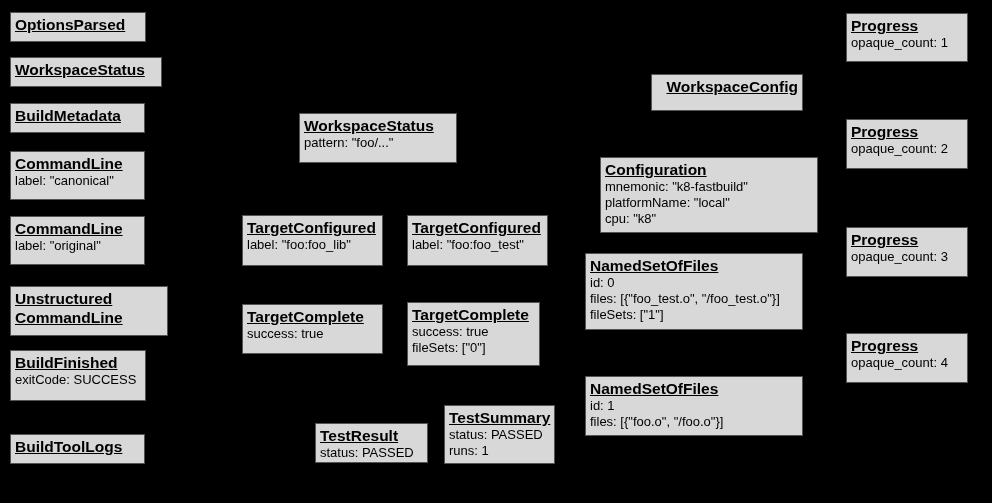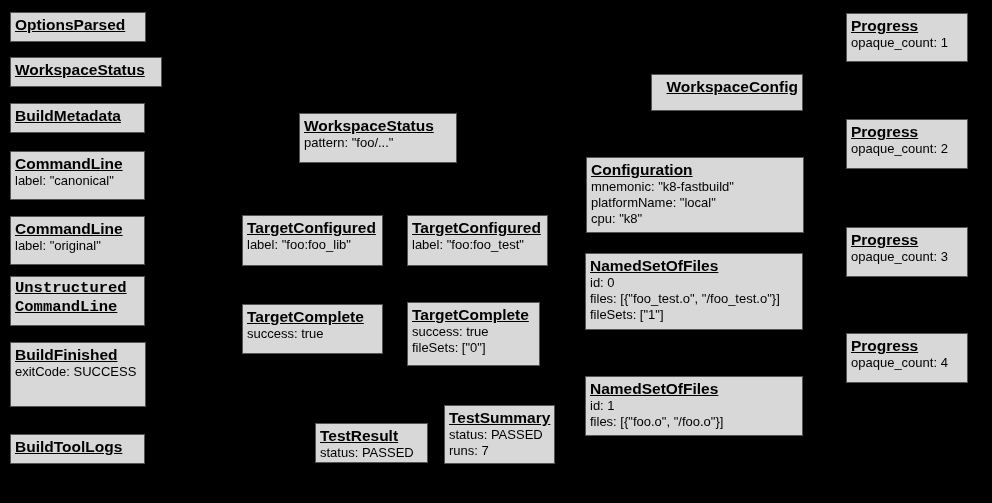--- a/index.html
+++ b/index.html
@@ -38,34 +38,34 @@
     line-height: 16px;
     color: #000000;
     white-space: nowrap;
   }
   
   #n-options-parsed            { left: 10px;  top: 12px;  width: 136px; height: 30px; }
   #n-workspace-status          { left: 10px;  top: 57px;  width: 152px; height: 30px; }
   #n-build-metadata            { left: 10px;  top: 103px; width: 135px; height: 30px; }
   #n-command-line-canonical    { left: 10px;  top: 151px; width: 135px; height: 49px; }
   #n-command-line-original     { left: 10px;  top: 216px; width: 135px; height: 49px; }
-  #n-unstructured-command-line { left: 10px;  top: 276px; width: 135px; height: 50px; font-family: Liberation Mono, monospace; }
-  #n-build-finished            { left: 10px;  top: 342px; width: 136px; height: 65px; }
+  #n-unstructured-command-line { left: 10px;  top: 286px; width: 158px; height: 50px; }
+  #n-build-finished            { left: 10px;  top: 350px; width: 136px; height: 51px; }
   #n-build-tool-logs           { left: 10px;  top: 434px; width: 135px; height: 30px; }
   #n-build-metrics             { left: 163px; top: 447px; width: 106px; height: 30px; }
   #n-build-started             { left: 299px; top: 12px;  width: 106px; height: 51px; }
   #n-pattern-expanded          { left: 299px; top: 113px; width: 158px; height: 50px; }
   #n-target-configured-lib     { left: 242px; top: 215px; width: 141px; height: 51px; }
   #n-target-configured-test    { left: 407px; top: 215px; width: 141px; height: 51px; }
   #n-target-complete-lib       { left: 242px; top: 304px; width: 141px; height: 50px; }
   #n-target-complete-test      { left: 407px; top: 302px; width: 133px; height: 64px; }
   #n-test-result               { left: 315px; top: 423px; width: 113px; height: 40px; }
   #n-test-summary              { left: 444px; top: 405px; width: 111px; height: 59px; }
   #n-workspace-config          { left: 651px; top: 74px;  width: 152px; height: 37px; text-align: right; }
-  #n-configuration             { left: 586px; top: 157px; width: 218px; height: 76px; }
+  #n-configuration             { left: 600px; top: 157px; width: 218px; height: 76px; }
   #n-named-set-of-files-0      { left: 585px; top: 253px; width: 218px; height: 77px; }
   #n-named-set-of-files-1      { left: 585px; top: 376px; width: 218px; height: 60px; }
   #n-progress-1                { left: 846px; top: 13px;  width: 122px; height: 49px; }
   #n-progress-2                { left: 846px; top: 119px; width: 122px; height: 50px; }
   #n-progress-3                { left: 846px; top: 227px; width: 122px; height: 50px; }
   #n-progress-4                { left: 846px; top: 333px; width: 122px; height: 50px; }
 </style>
 </head>
 <body>
 
@@ -136,21 +136,21 @@
   </div>
 
   <div class="node" id="n-test-result">
     <span class="t">TestResult</span>
     <span class="l">status: PASSED</span>
   </div>
 
   <div class="node" id="n-test-summary">
     <span class="t">TestSummary</span>
     <span class="l">status: PASSED</span>
-    <span class="l">runs: 7</span>
+    <span class="l">runs: 1</span>
   </div>
 
   <div class="node" id="n-workspace-config">
     <span class="t">WorkspaceConfig</span>
   </div>
 
   <div class="node" id="n-configuration">
     <span class="t">Configuration</span>
     <span class="l">mnemonic: "k8-fastbuild"</span>
     <span class="l">platformName: "local"</span>

